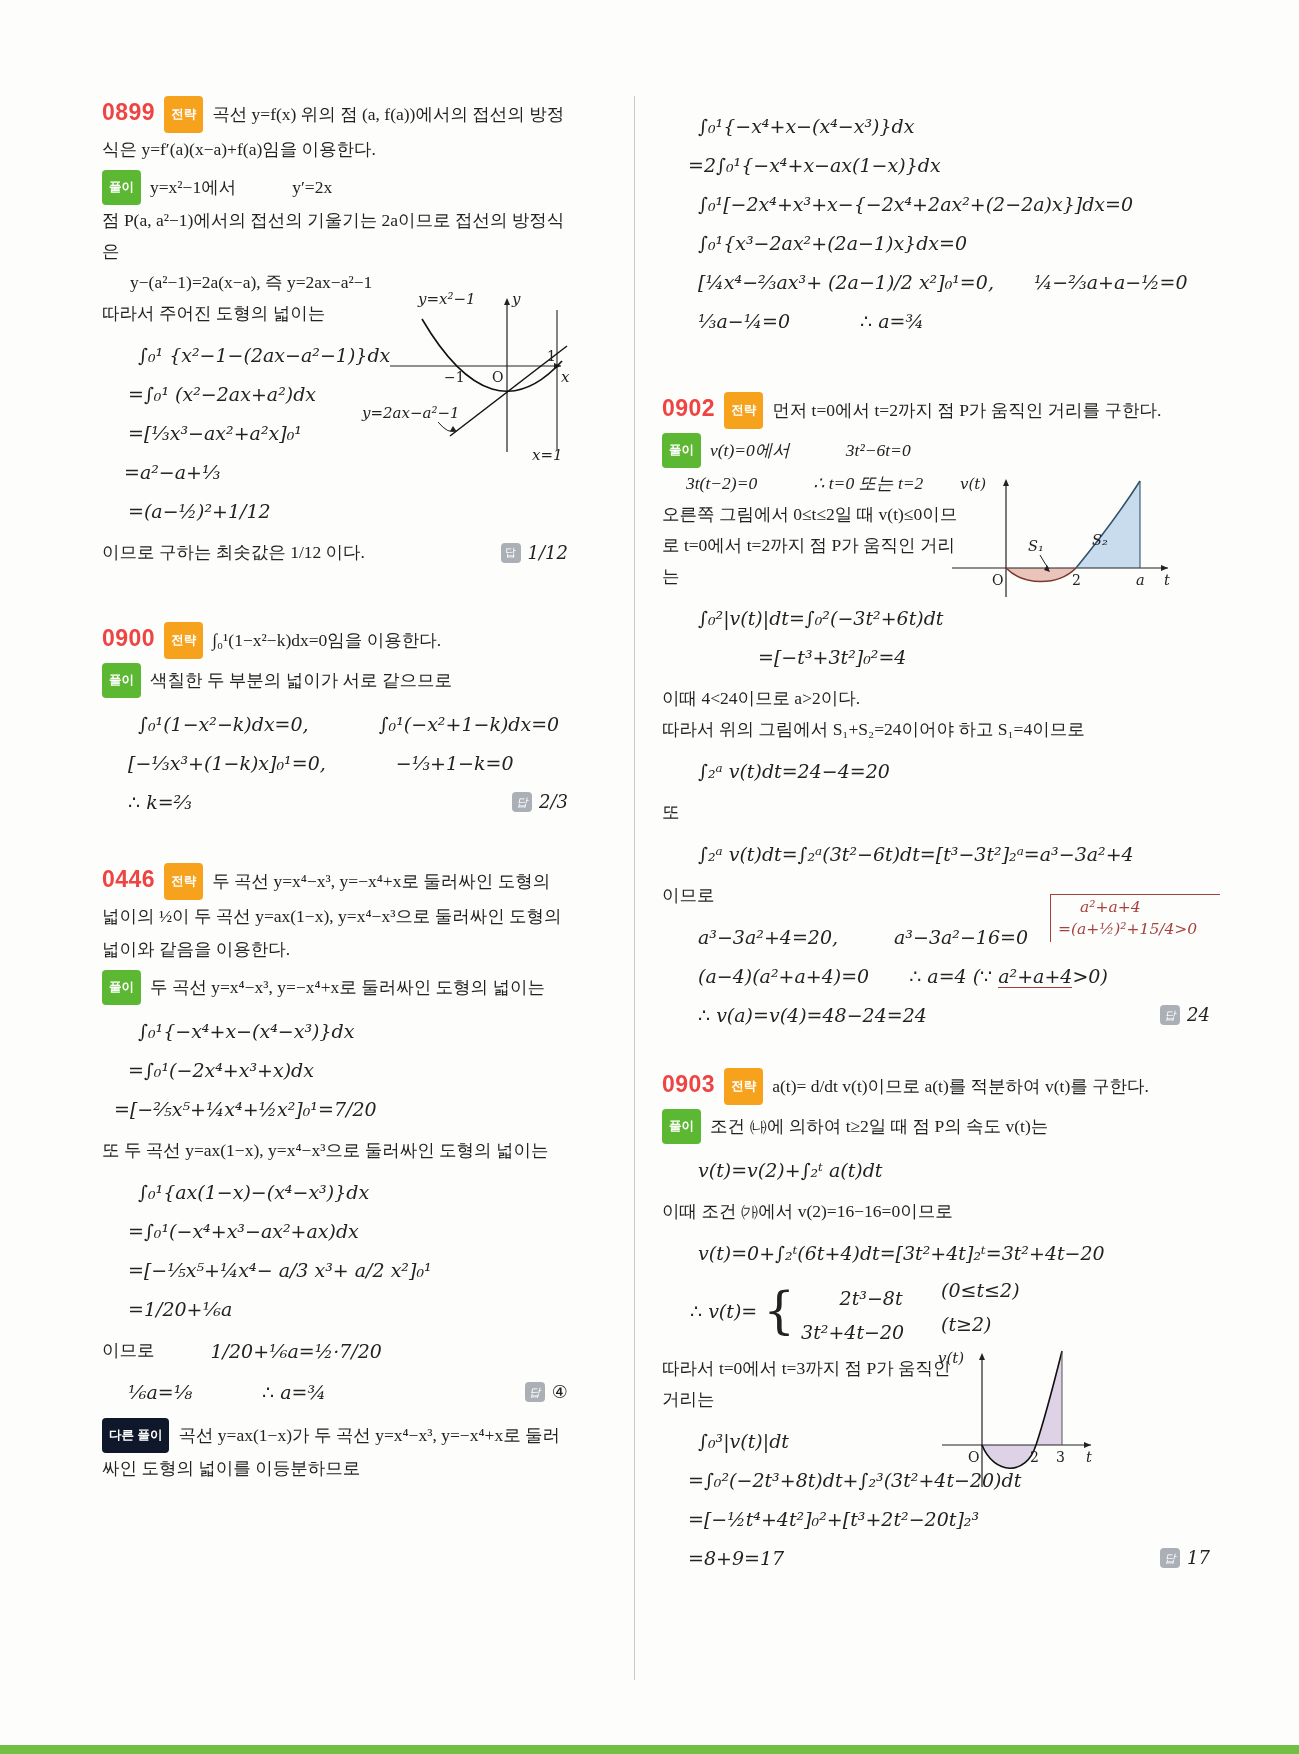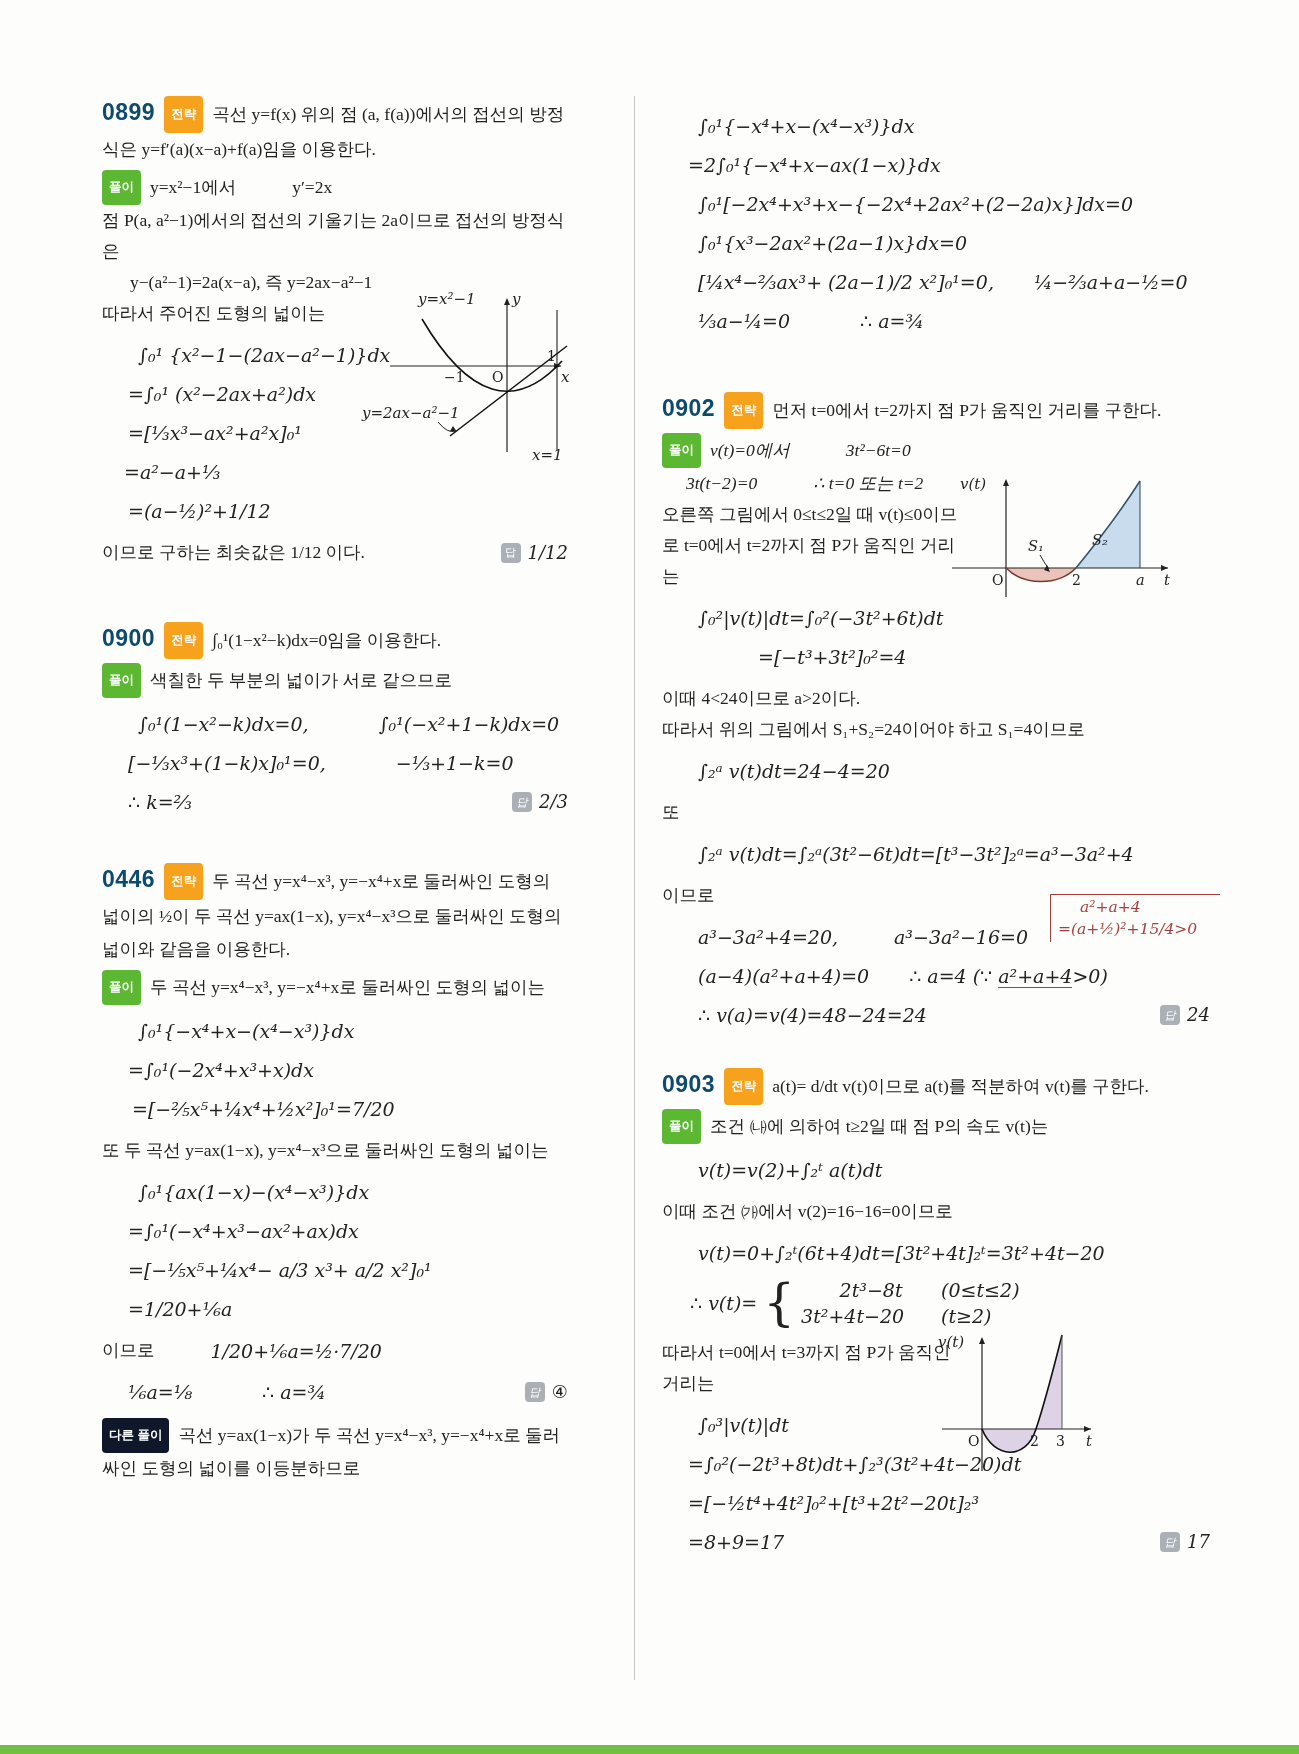--- a/index.html
+++ b/index.html
@@ -4,21 +4,21 @@
 <style>
   html,body{margin:0;padding:0;background:#e9e9e9;}
   .page{position:relative;width:1299px;height:1754px;background:#fdfdfb;overflow:hidden;
         font-family:"Liberation Serif","DejaVu Serif",serif;color:#222;}
   .vdiv{position:absolute;left:634px;top:96px;width:1px;height:1584px;background:#c8c8c8;}
   .col{position:absolute;top:96px;}
   #colL{left:102px;width:470px;}
   #colR{left:662px;width:552px;}
   section.prob{position:relative;}
   .phead{font-size:17.5px;line-height:33px;margin-bottom:4px;}
-  .pnum{color:#0c4a6e;font-weight:bold;font-size:23px;
+  .pnum{color:#ef4444;font-weight:bold;font-size:23px;
         font-family:"Liberation Sans","DejaVu Sans",sans-serif;margin-right:9px;letter-spacing:.5px;}
   .badge{display:inline-block;font-family:"Liberation Sans","DejaVu Sans",sans-serif;
          font-size:12.5px;font-weight:bold;color:#fff;border-radius:4px;
          padding:2px 7px;margin-right:9px;vertical-align:2px;white-space:nowrap;}
   .b-strat{background:#f6a21d;}
   .b-sol{background:#5cb832;}
   .b-alt{background:#0f172a;}
   .ktext{font-size:17.5px;line-height:31px;}
   .krow{font-size:17.5px;line-height:31px;}
   .fl{margin:13px 0 13px 36px;font-size:19px;font-style:italic;line-height:26px;
@@ -37,21 +37,21 @@
   .note902{position:absolute;right:-6px;top:-30px;width:158px;color:#a6403e;
            border-left:1.5px solid #a6403e;border-top:1.5px solid #a6403e;
            padding:1px 4px 2px 7px;font-size:15.5px;font-style:italic;line-height:22px;
            font-family:"DejaVu Serif","DejaVu Sans",serif;background:#fdfdfb;}
   .redul{border-bottom:1.5px solid #a6403e;}
   .pw{display:flex;align-items:center;margin:10px 0 10px 28px;
       font-size:19px;font-style:italic;font-family:"DejaVu Serif","DejaVu Sans",serif;}
   .brace{font-size:50px;font-weight:100;line-height:0.9;margin:0 6px;font-style:normal;}
   .pwcases{display:flex;flex-direction:column;gap:4px;}
   .pwrow{display:flex;}
-  .pwcase{width:140px;}
+  .pwcase{width:140px;margin-top:8px;}
   .footer{position:absolute;left:102px;top:1760px;display:flex;align-items:baseline;gap:7px;
           font-family:"Liberation Sans","DejaVu Sans",sans-serif;}
   .fpage{font-size:26px;font-weight:bold;color:#222;}
   .fstar{color:#71bf45;font-size:14px;}
   .flabel{font-size:14.5px;font-weight:bold;color:#333;}
   .greenbar{position:absolute;left:0;bottom:0;width:100%;height:9px;background:#71bf45;}
 </style>
 </head>
 <body>
 
@@ -132,21 +132,21 @@
 
     <section class="prob">
       <div class="phead">
         <span class="pnum">0446</span><span class="badge b-strat">전략</span><span class="ktext">두 곡선 y=x⁴−x³, y=−x⁴+x로 둘러싸인 도형의 넓이의 ½이 두 곡선 y=ax(1−x), y=x⁴−x³으로 둘러싸인 도형의 넓이와 같음을 이용한다.</span>
       </div>
       <div class="krow">
         <span class="badge b-sol">풀이</span><span>두 곡선 y=x⁴−x³, y=−x⁴+x로 둘러싸인 도형의 넓이는</span>
       </div>
       <div class="fl">∫₀¹{−x⁴+x−(x⁴−x³)}dx</div>
       <div class="fl" style="margin-left:26px;">=∫₀¹(−2x⁴+x³+x)dx</div>
-      <div class="fl" style="margin-left:30px;">=[−⅖x⁵+¼x⁴+½x²]₀¹=7/20</div>
+      <div class="fl" style="margin-left:12px;">=[−⅖x⁵+¼x⁴+½x²]₀¹=7/20</div>
       <div class="krow">또 두 곡선 y=ax(1−x), y=x⁴−x³으로 둘러싸인 도형의 넓이는</div>
       <div class="fl">∫₀¹{ax(1−x)−(x⁴−x³)}dx</div>
       <div class="fl" style="margin-left:26px;">=∫₀¹(−x⁴+x³−ax²+ax)dx</div>
       <div class="fl" style="margin-left:26px;">=[−⅕x⁵+¼x⁴− a/3 x³+ a/2 x²]₀¹</div>
       <div class="fl" style="margin-left:26px;">=1/20+⅙a</div>
       <div class="fl fl2" style="margin-left:0;font-style:normal;">
         <span class="ktext">이므로</span>
         <span class="gap56" style="font-style:italic;">1/20+⅙a=½·7/20</span>
       </div>
       <div class="fl ansrow" style="margin-left:26px;">

